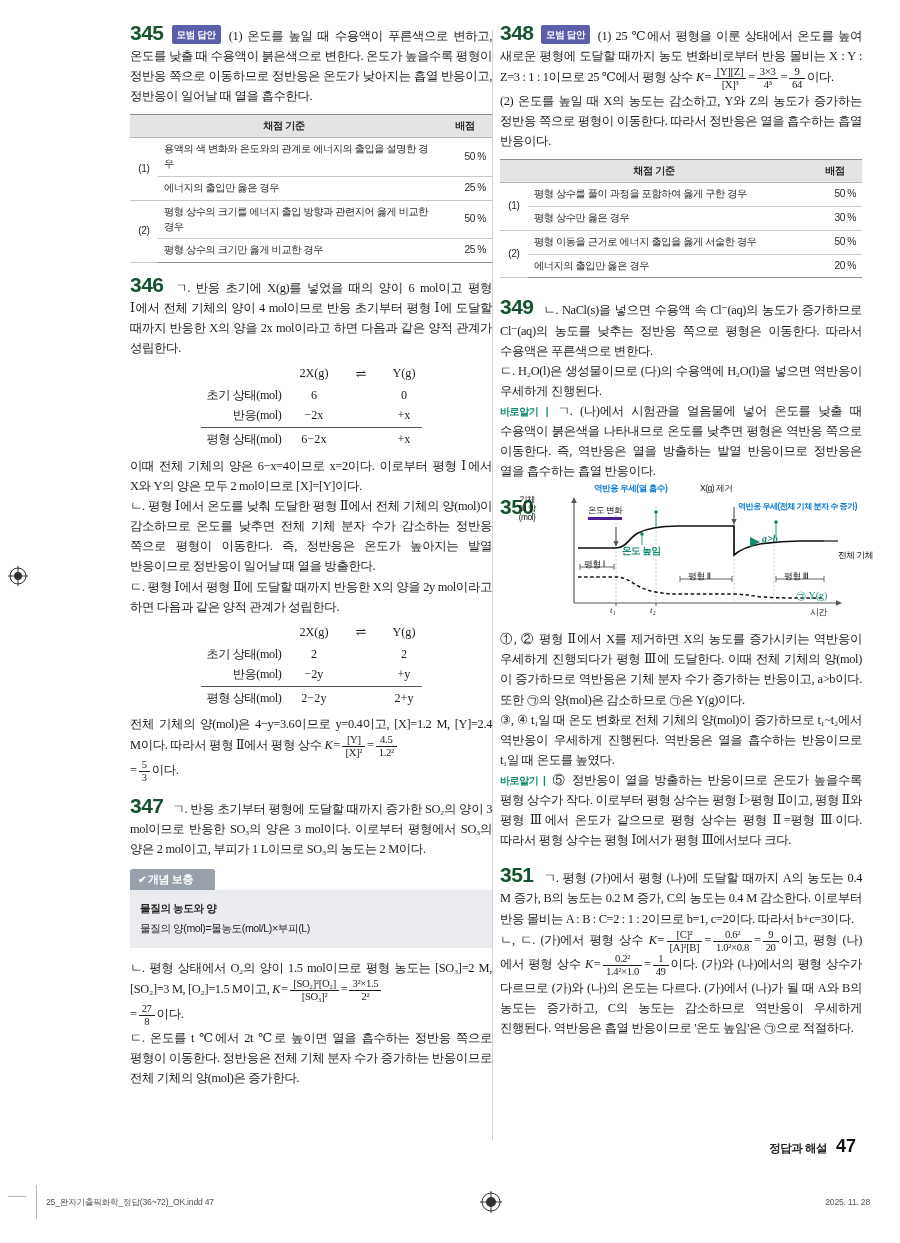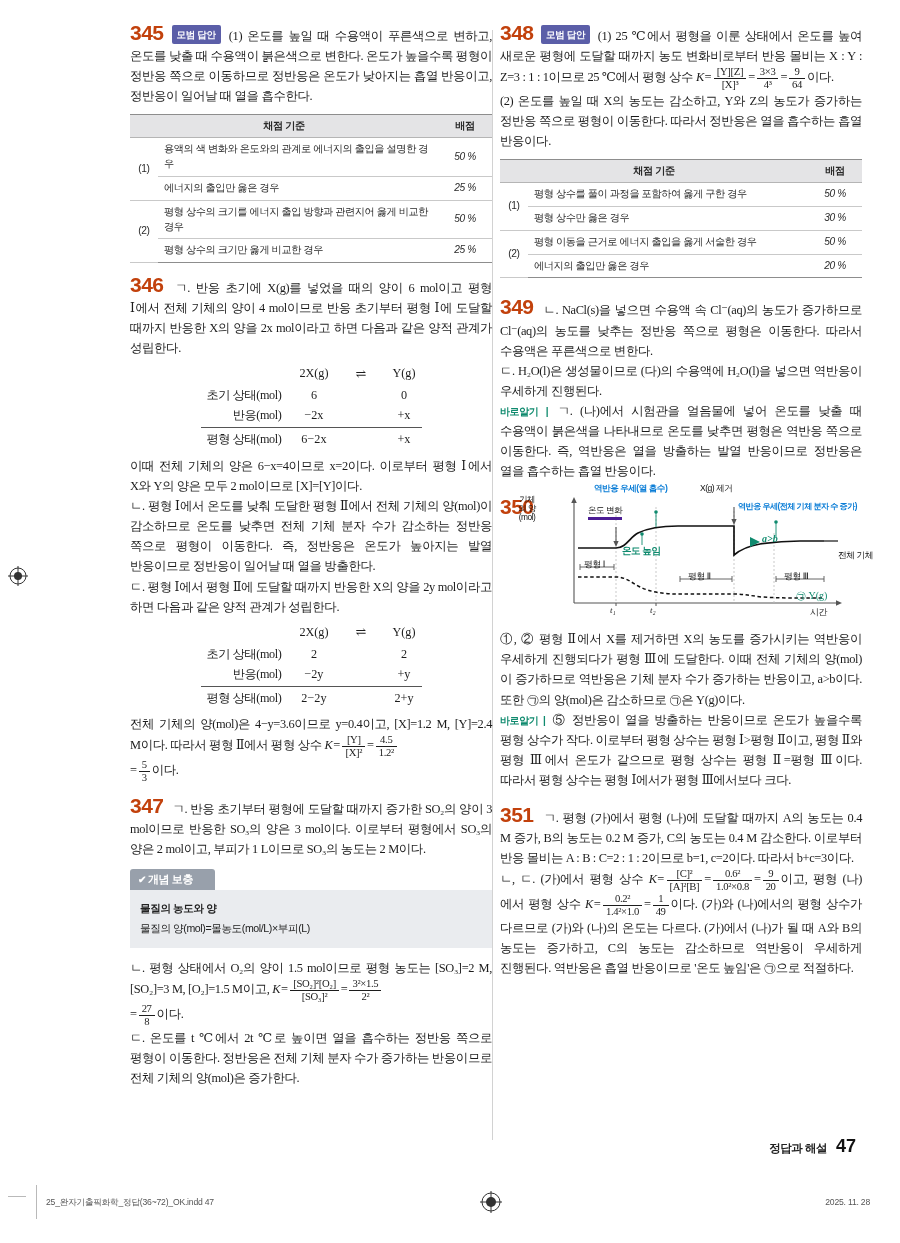--- a/index.html
+++ b/index.html
@@ -19,21 +19,21 @@
   .col-right { left:500px; }
   .col-divider {
     position:absolute; left:492px; top:30px; width:1px; height:1110px;
     background:#d2d2d2;
   }
 
   
   .prob { position:relative; margin-bottom:11px; }
   .qnum {
     font-family:"Liberation Sans", sans-serif;
-    font-weight:bold; font-size:21px; color:#c2410c;
+    font-weight:bold; font-size:21px; color:#14532d;
     line-height:1; letter-spacing:-0.5px;
     flex:0 0 auto; padding-top:1px;
   }
   .badge-model {
     display:inline-block; background:#5b5ea8; color:#fff;
     font-family:"Liberation Sans", sans-serif;
     font-size:9.5px; font-weight:bold; letter-spacing:-0.3px;
     padding:2px 5px 2px 5px; border-radius:2px;
     vertical-align:2px; margin:0 3px;
     white-space:nowrap;
@@ -66,21 +66,21 @@
     background:#e4e4e6; font-weight:bold; color:#2a2a2a;
     border-top:1.4px solid #8d8d8d; border-bottom:1px solid #b5b5b5;
     padding:4px 3px; text-align:center;
   }
   .score-table td {
     border-bottom:1px solid #c9c9c9; padding:4px 6px;
     vertical-align:middle; line-height:1.45; color:#2a2a2a;
   }
   .score-table tbody tr:last-child td { border-bottom:1.4px solid #8d8d8d; }
   .score-table td.idx { text-align:center; width:28px; color:#2a2a2a; }
-  .score-table td.pts { text-align:center; width:54px; white-space:nowrap;font-style:italic; }
+  .score-table td.pts { text-align:right; width:54px; white-space:nowrap; }
   .score-table td.crit { text-align:left; }
 
   
   .ice { margin:6px 0 6px 0; font-size:12.2px; }
   .ice table { margin:0 auto; border-collapse:collapse; }
   .ice td { padding:1.5px 6px; text-align:center; white-space:nowrap; }
   .ice td.lbl { text-align:right; padding-right:12px; letter-spacing:-0.4px; }
   .ice .eqrow td { padding-bottom:4px; }
   .ice tr.ruled td { border-bottom:1px solid #555; padding-bottom:3px; }
   .ice tr.after td { padding-top:3px; }
@@ -449,20 +449,21 @@
 
         <div style="position:absolute; left:46px; top:66px; font-size:8.8px; color:#111;
                     font-family:'Liberation Sans',sans-serif; letter-spacing:-0.4px;">평형 Ⅰ</div>
         <div style="position:absolute; left:150px; top:78px; font-size:8.8px; color:#111;
                     font-family:'Liberation Sans',sans-serif; letter-spacing:-0.4px;">평형 Ⅱ</div>
         <div style="position:absolute; left:246px; top:78px; font-size:8.8px; color:#111;
                     font-family:'Liberation Sans',sans-serif; letter-spacing:-0.4px;">평형 Ⅲ</div>
       </div>
 
       <p class="t">①, ② 평형 Ⅱ에서 X를 제거하면 X의 농도를 증가시키는 역반응이 우세하게 진행되다가 평형 Ⅲ에 도달한다. 이때 전체 기체의 양(mol)이 증가하므로 역반응은 기체 분자 수가 증가하는 반응이고, a&gt;b이다. 또한 ㉠의 양(mol)은 감소하므로 ㉠은 Y(g)이다.</p>
+      <p class="t">③, ④ t₁일 때 온도 변화로 전체 기체의 양(mol)이 증가하므로 t₁~t₂에서 역반응이 우세하게 진행된다. 역반응은 열을 흡수하는 반응이므로 t₁일 때 온도를 높였다.</p>
       <p class="t">
         <span class="badge-correct">바로알기 |</span>
         <span>⑤ 정반응이 열을 방출하는 반응이므로 온도가 높을수록 평형 상수가 작다. 이로부터 평형 상수는 평형 Ⅰ&gt;평형 Ⅱ이고, 평형 Ⅱ와 평형 Ⅲ에서 온도가 같으므로 평형 상수는 평형 Ⅱ=평형 Ⅲ이다. 따라서 평형 상수는 평형 Ⅰ에서가 평형 Ⅲ에서보다 크다.</span>
       </p>
     </div>
 
     <div class="prob" style="margin-top:14px;">
       <p class="t">
         <span class="qnum">351</span>
         <span style="margin-left:6px;">ㄱ. 평형 (가)에서 평형 (나)에 도달할 때까지 A의 농도는 0.4 M 증가, B의 농도는 0.2 M 증가, C의 농도는 0.4 M 감소한다. 이로부터 반응 몰비는 A : B : C=2 : 1 : 2이므로 b=1, c=2이다. 따라서 b+c=3이다.</span>

